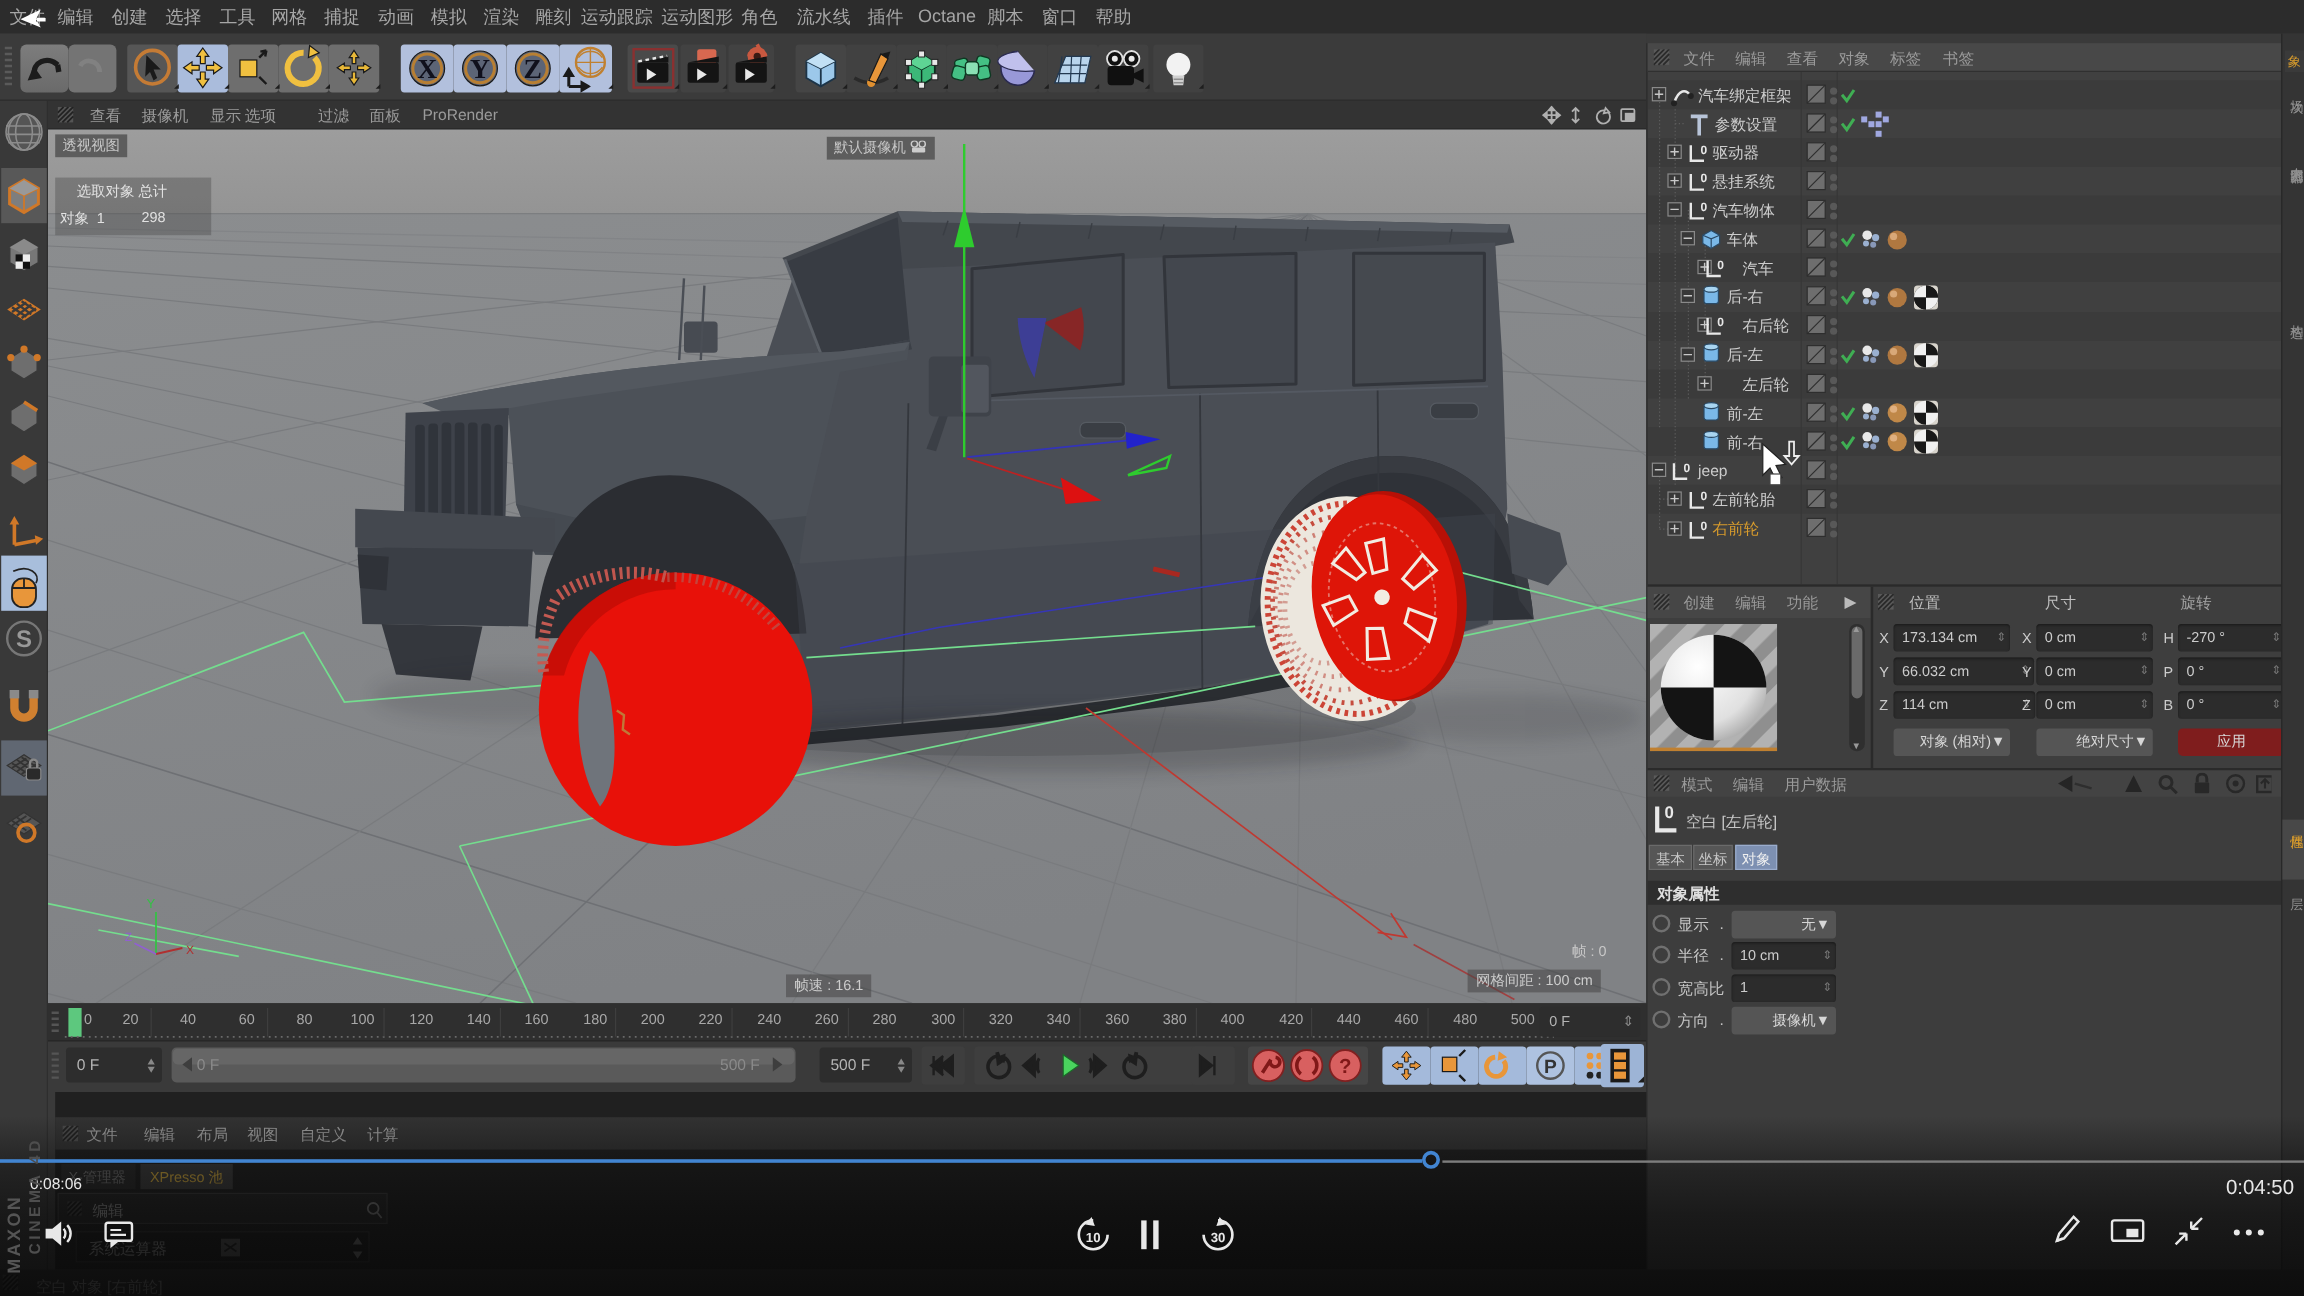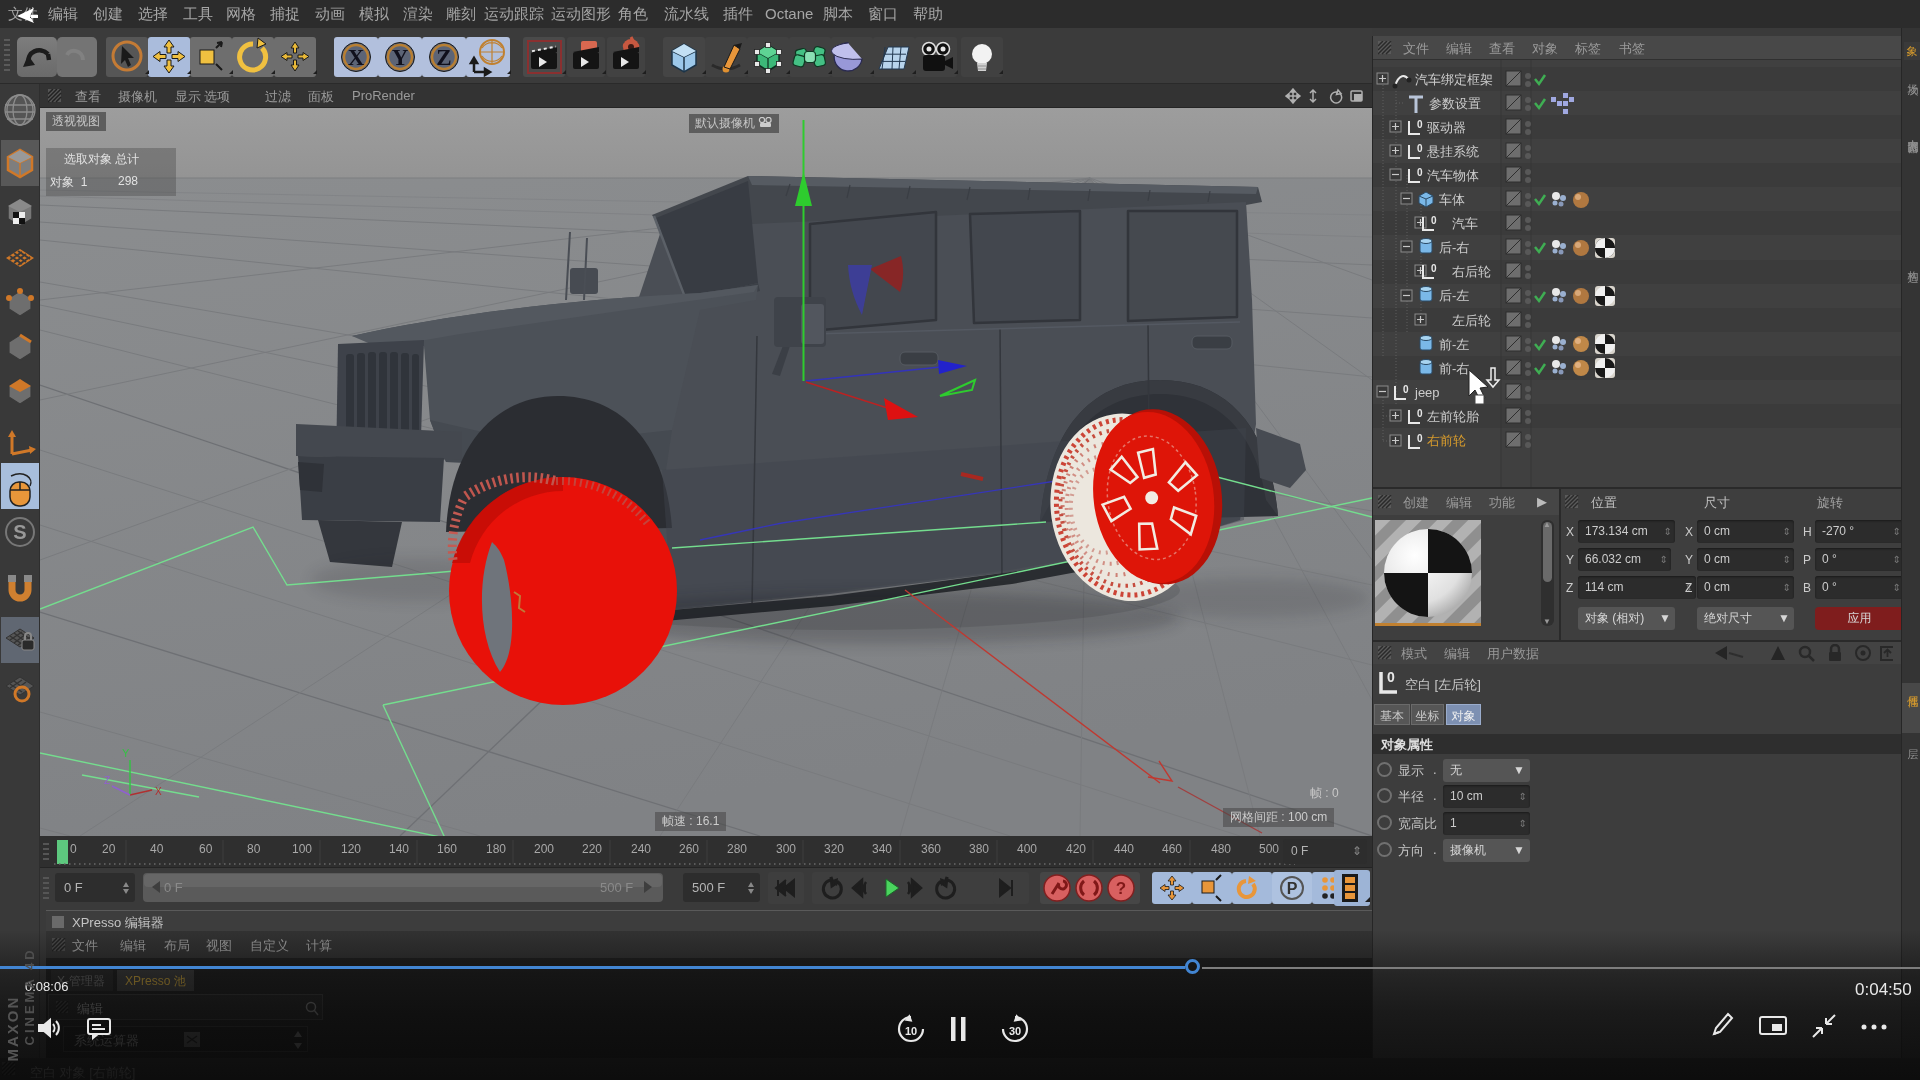--- a/index.html
+++ b/index.html
@@ -18,21 +18,21 @@
 .xpresso{left:46px;top:910px;width:1346px;height:148px;background:#202020;}
 .rightpanel{left:1372px;top:36px;width:529px;height:1044px;background:#3f3f3f;border-left:1px solid #262626;}
 .rightstrip{left:1901px;top:28px;width:19px;height:1052px;background:#343434;border-left:1px solid #262626;}
 .statusbar{left:0;top:1058px;width:1920px;height:22px;background:#2c2c2c;color:#7a7a7a;font-size:13px;}
 .vtext{writing-mode:vertical-rl;text-orientation:upright;letter-spacing:1px;}
 .menu13{color:#9a9a9a;font-size:13px;}
 .overlay{left:0;top:930px;width:1920px;height:150px;background:linear-gradient(to bottom,rgba(8,8,8,0) 0%,rgba(8,8,8,.46) 30%,rgba(8,8,8,.66) 55%,rgba(6,6,6,.82) 100%);pointer-events:none;}
 .white{color:#e8e8e8;}
 .cfield{height:23px;background:#2c2c2c;border-radius:3px;color:#cccccc;font-size:12px;line-height:23px;padding-left:7px;box-shadow:inset 0 1px 2px #1a1a1a;}
 .cfield:after{content:"⇕";position:absolute;right:3px;color:#777;font-size:10px;}
-.cdrop{height:23px;background:#555555;border-radius:3px;color:#d6d6d6;font-size:12px;line-height:23px;padding-left:7px;}
+.cdrop{height:23px;background:#555555;border-radius:3px;color:#d6d6d6;font-size:12px;line-height:23px;padding-left:7px;text-align:right;}
 .optdot{left:4px;width:15px;height:15px;border-radius:50%;border:2px solid #707070;background:#3d3d3d;}
 </style></head>
 <body>
 
 <div class="abs menubar">
 <span style="left:8px">文件</span>
     <span style="left:48px">编辑</span>
     <span style="left:93px">创建</span>
     <span style="left:138px">选择</span>
     <span style="left:183px">工具</span>
@@ -694,24 +694,20 @@
 <rect x="1294" y="2" width="36" height="36" rx="3" fill="#9db4d6"></rect>
 <rect x="1302" y="6" width="16" height="28" fill="#1a1a1a"></rect>
 <rect x="1305" y="9" width="10" height="6" fill="#e8963a"></rect>
       <rect x="1305" y="17" width="10" height="6" fill="#e8963a"></rect>
       <rect x="1305" y="25" width="10" height="6" fill="#e8963a"></rect>
 <path d="M1325 34 l5 -5 l0 5 Z" fill="#1e1e1e"></path>
 </svg>
 </div>
 
 <div class="abs xpresso" id="xpresso">
-<div class="abs" style="left:0;top:0;width:1346px;height:21px;background:#3d3d3d;border-top:1px solid #5a5a5a;">
-<div class="abs" style="left:6px;top:5px;width:12px;height:12px;background:#6a6a6a"></div>
-<span class="abs" style="left:26px;top:3px;color:#c4c4c4;font-size:13px">XPresso 编辑器</span>
-</div>
 <div class="abs menu13" style="left:0;top:21px;width:1346px;height:27px;background:#323232">
 <svg class="abs" style="left:6px;top:7px" width="16" height="14">
         <rect width="13" height="13" fill="#4a4a4a"></rect>
         <path d="M0 13 L13 0 M0 9 L9 0 M0 5 L5 0 M4 13 L13 4 M8 13 L13 8" stroke="#222" stroke-width="1.5"></path>
       </svg>
 <span class="abs" style="left:26px;top:6px">文件</span>
       <span class="abs" style="left:74px;top:6px">编辑</span>
       <span class="abs" style="left:118px;top:6px">布局</span>
       <span class="abs" style="left:160px;top:6px">视图</span>
       <span class="abs" style="left:204px;top:6px">自定义</span>
@@ -1082,21 +1078,21 @@
           <path d="M0 13 L13 0 M0 9 L9 0 M0 5 L5 0 M4 13 L13 4 M8 13 L13 8" stroke="#2a2a2a" stroke-width="1.5"></path>
         </svg>
 <span class="abs menu13" style="left:30px;top:5px;color:#c0c0c0">位置</span>
 <span class="abs menu13" style="left:143px;top:5px;color:#c0c0c0">尺寸</span>
 <span class="abs menu13" style="left:256px;top:5px;color:#a3a3a3">旋转</span>
 
 <div class="abs" style="left:0;top:30px;width:343px;height:120px;color:#cccccc;font-size:12px">
 <span class="abs" style="left:5px;top:6px">X</span>
           <div class="abs cfield" style="left:17px;top:1px;width:97px">173.134 cm</div>
 <span class="abs" style="left:5px;top:34px">Y</span>
-          <div class="abs cfield" style="left:17px;top:29px;width:93px">66.032 cm</div>
+          <div class="abs cfield" style="left:17px;top:29px;width:117px">66.032 cm</div>
 <span class="abs" style="left:5px;top:62px">Z</span>
           <div class="abs cfield" style="left:17px;top:57px;width:118px">114 cm</div>
 <span class="abs" style="left:124px;top:6px">X</span>
           <div class="abs cfield" style="left:136px;top:1px;width:97px">0 cm</div>
 <span class="abs" style="left:124px;top:34px">Y</span>
           <div class="abs cfield" style="left:136px;top:29px;width:97px">0 cm</div>
 <span class="abs" style="left:124px;top:62px">Z</span>
           <div class="abs cfield" style="left:136px;top:57px;width:97px">0 cm</div>
 <span class="abs" style="left:242px;top:6px">H</span>
           <div class="abs cfield" style="left:254px;top:1px;width:89px">-270 °</div>

